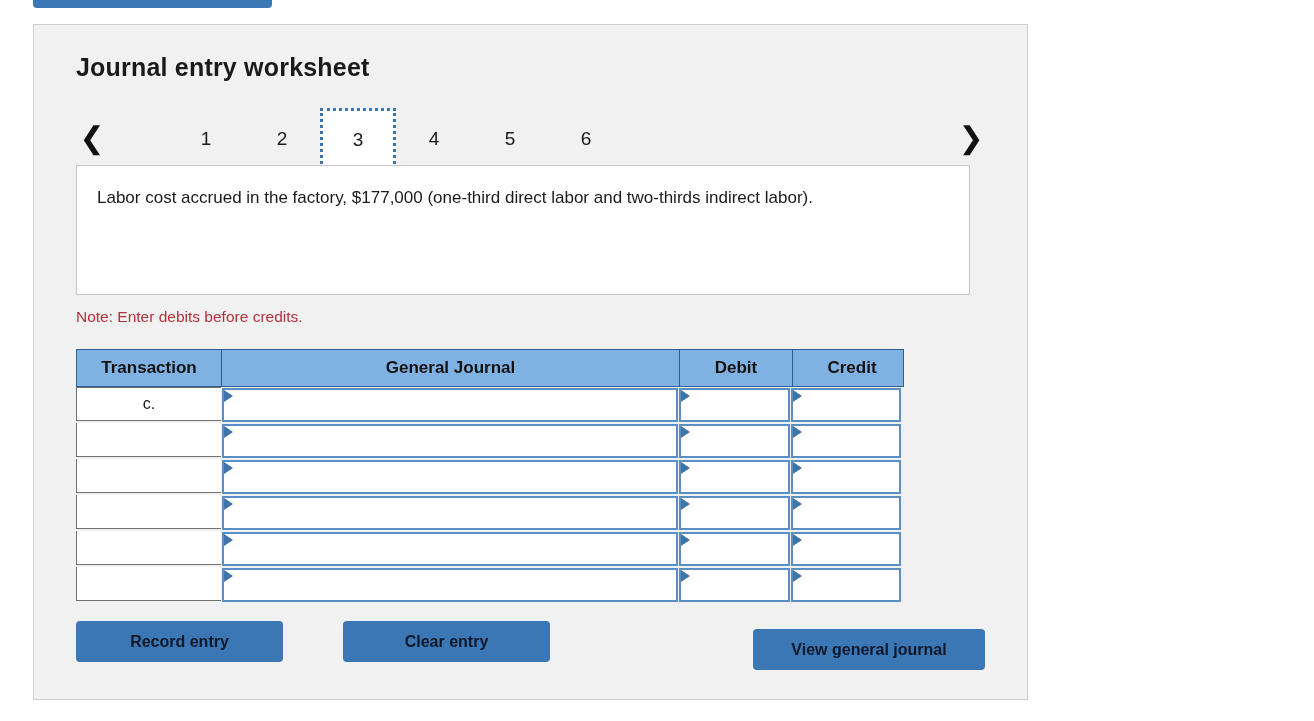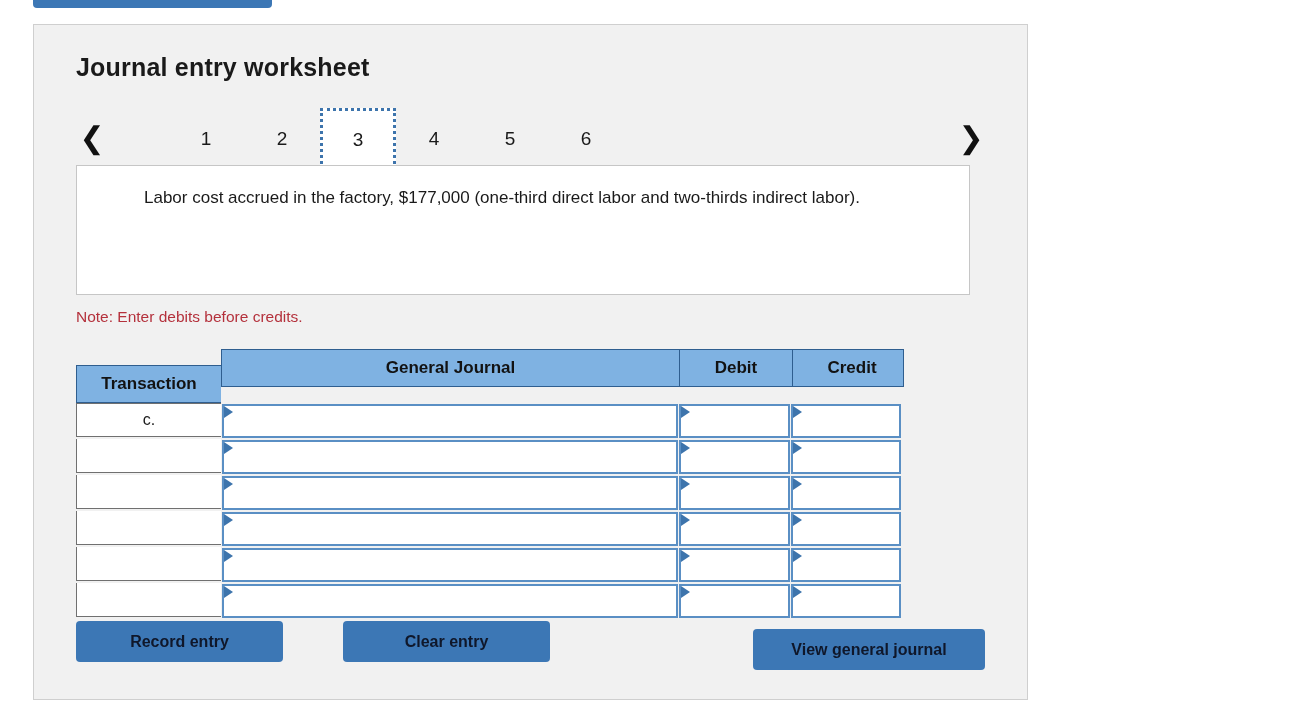--- a/index.html
+++ b/index.html
@@ -108,21 +108,20 @@
     width: 894px;
     height: 130px;
     background: #ffffff;
     border: 1px solid #c6c6c6;
     padding: 18px 20px 0 20px;
   }
   .desc-text {
     font-size: 17px;
     line-height: 27px;
     color: #1a1a1a;
-    margin-left: 47px;
   }
 
   
   .note {
     position: absolute;
     left: 42px;
     top: 283px;
     font-size: 15.5px;
     color: #b4313c;
   }
@@ -142,21 +141,21 @@
     border-right-width: 0;
     height: 38px;
     line-height: 36px;
     text-align: center;
     font-size: 17px;
     font-weight: bold;
     color: #121212;
   }
   .hcell.last { border-right-width: 1px; }
 
-  .c-trans  { width: 145px; margin-top: 16px; }
+  .c-trans  { width: 145px; }
   .c-journal{ width: 458px; }
   .c-debit  { width: 113px; }
   .c-credit { width: 112px; padding-left: 8px; }
 
   
   .bcell-trans {
     width: 145px;
     height: 34px;
     line-height: 32px;
     text-align: center;

